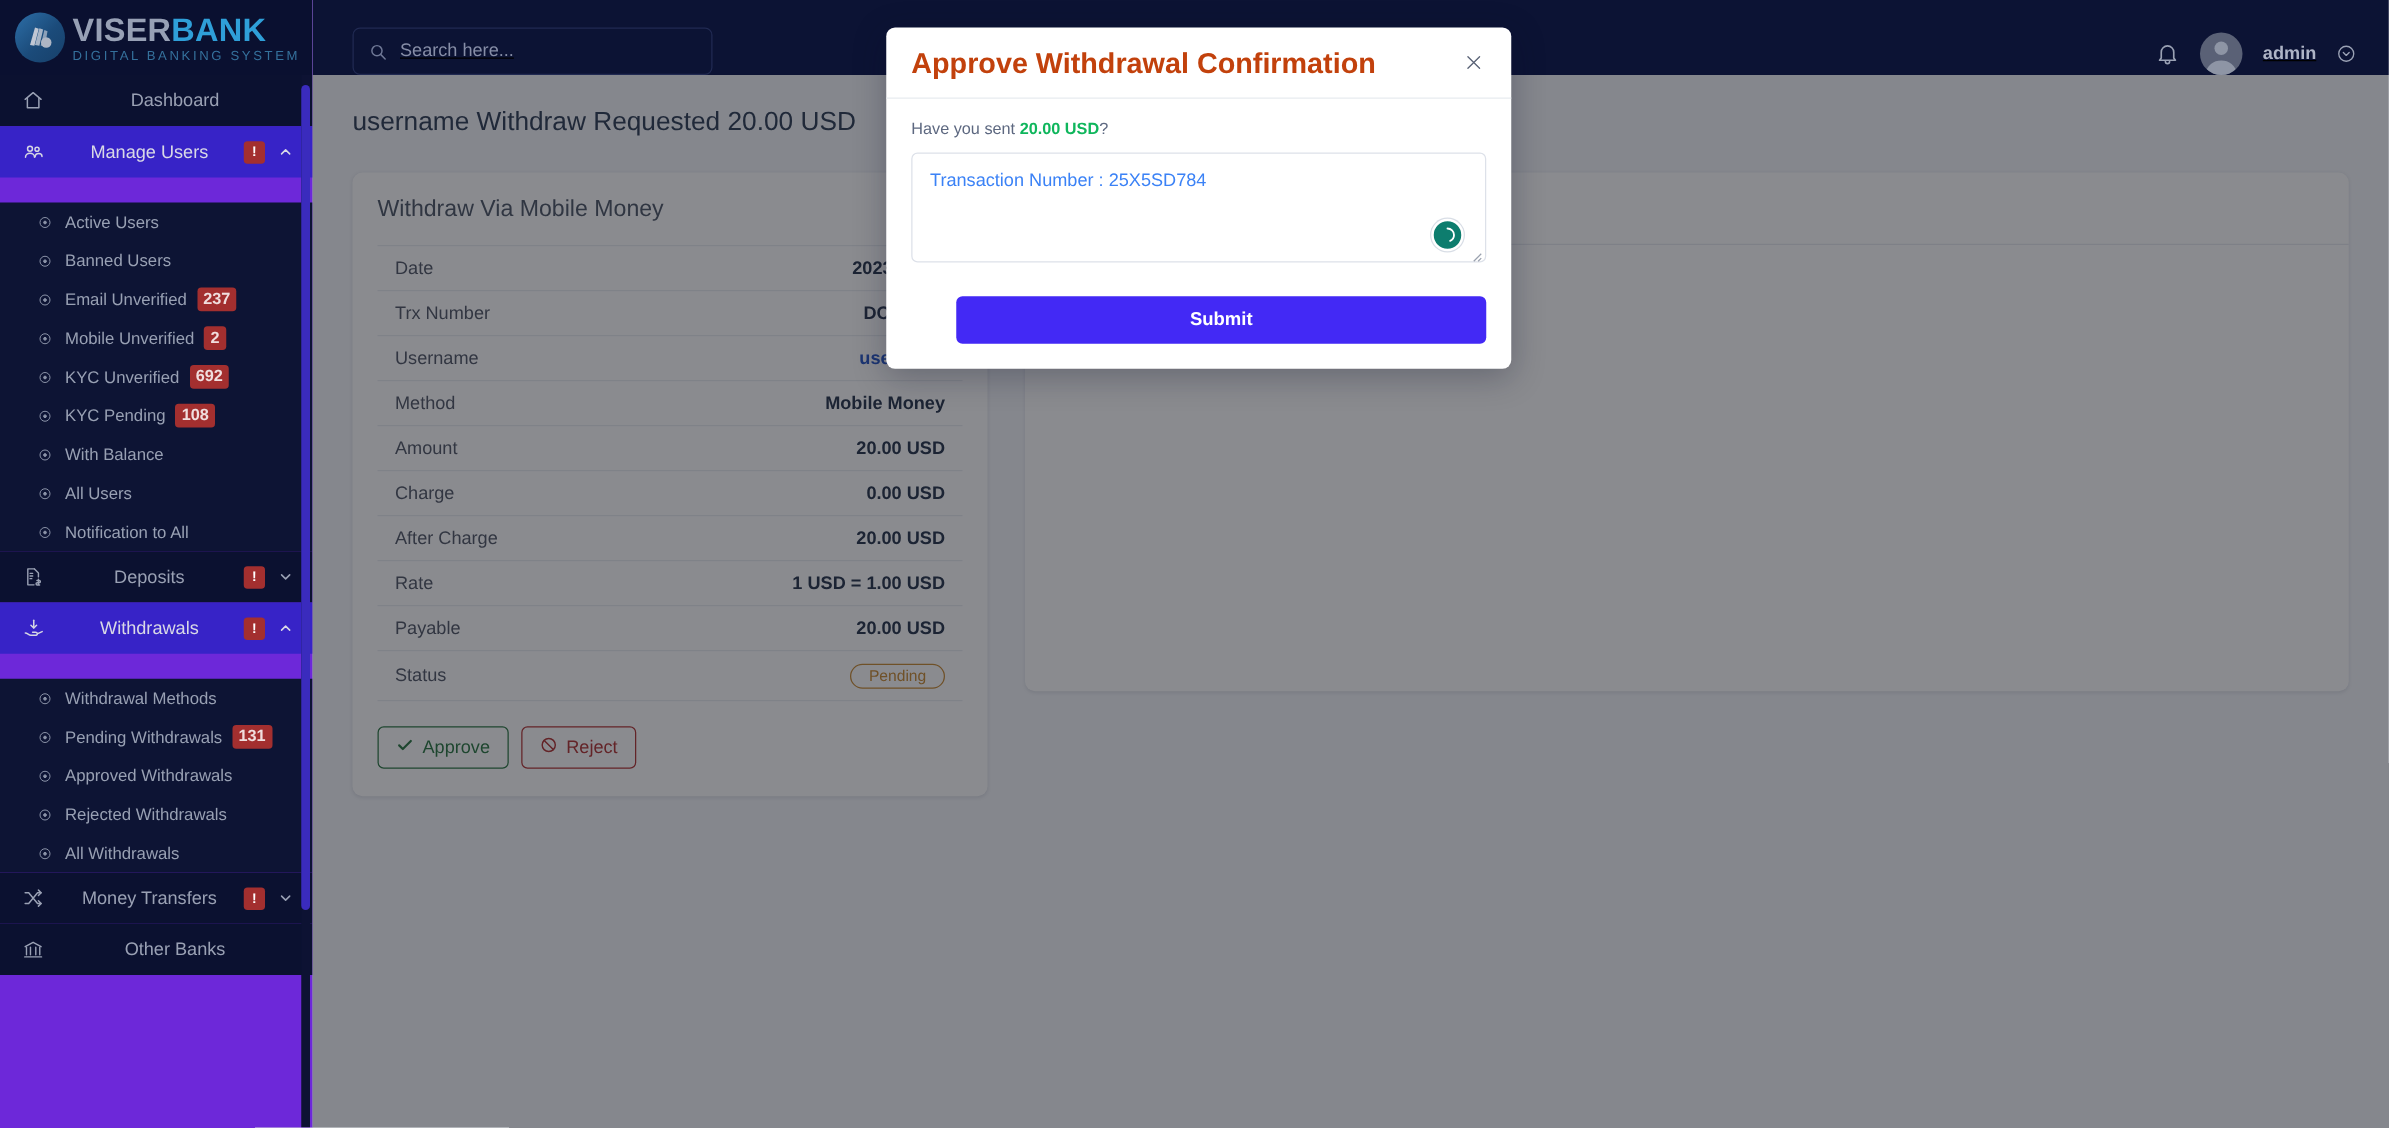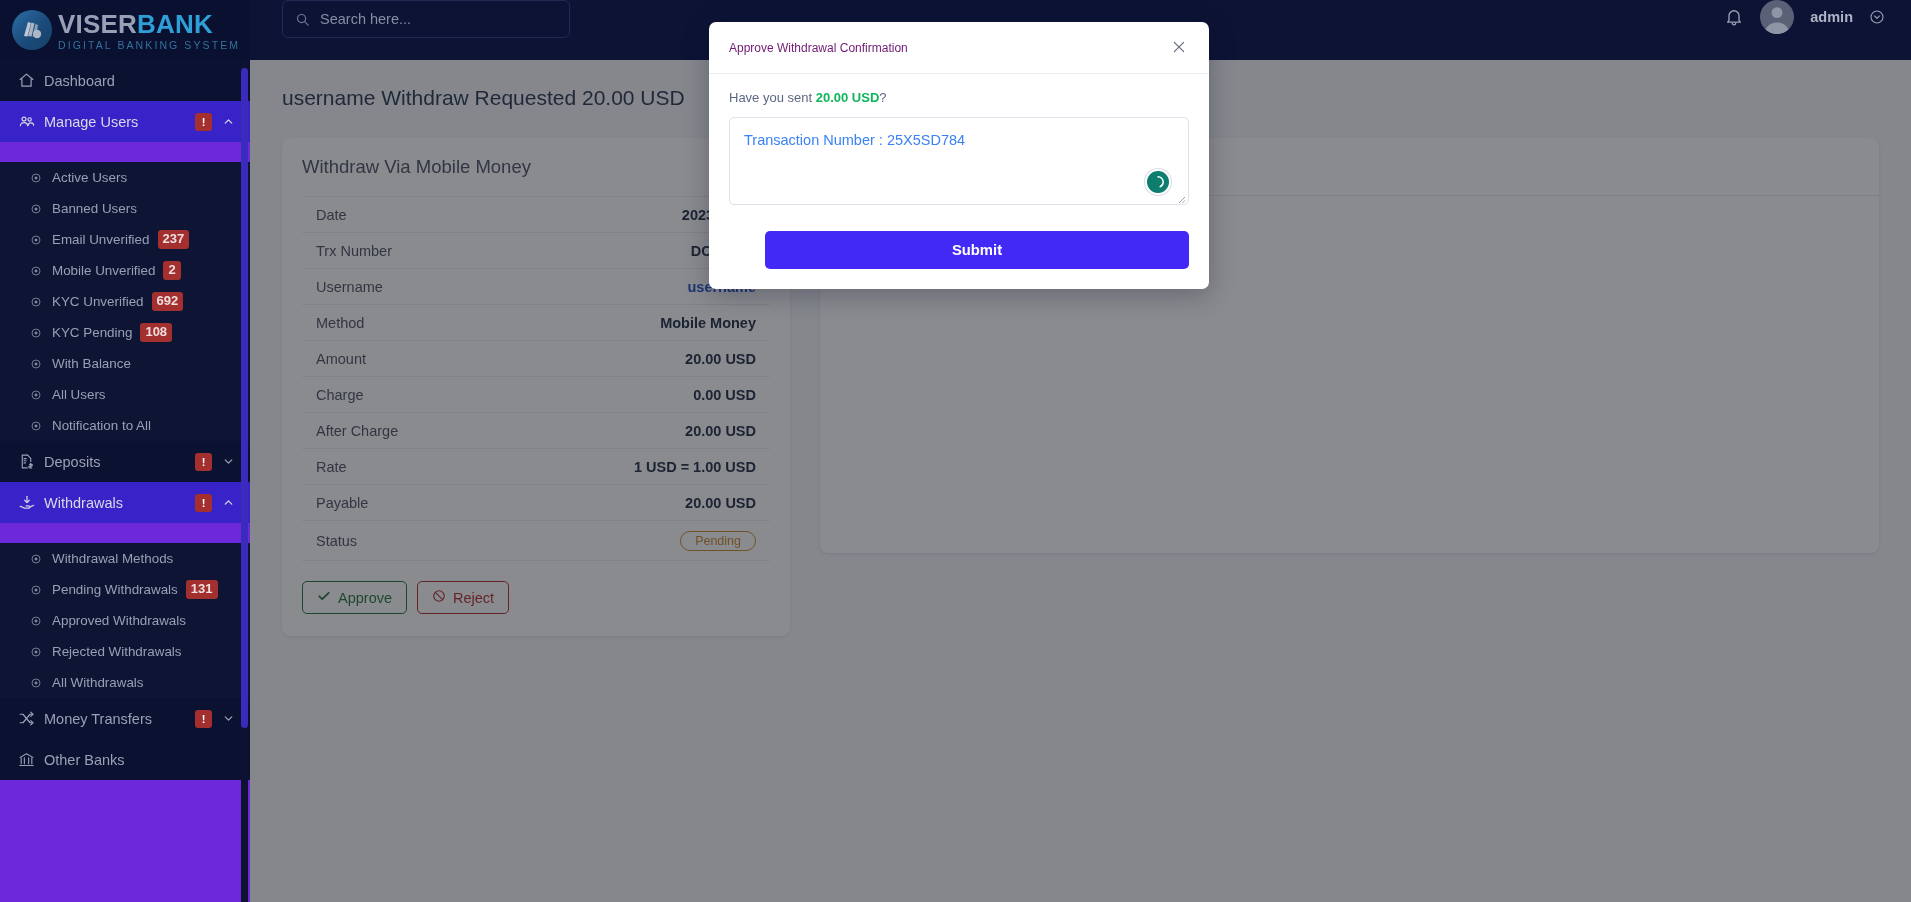--- a/index.html
+++ b/index.html
@@ -44,20 +44,21 @@
   .menu { padding-bottom: 20px; }
   .menu-item {
     display: flex; align-items: center;
     height: 41px;
     padding: 0 14px 0 18px;
     color: #9aa1b4;
     font-size: 14.5px;
     cursor: pointer;
     background: #0b1130;
     position: relative;
+    text-align: center;
   }
   .menu-item.active { background: #3723c7; color: #d9d9e6; }
   .menu-item .mi-icon {
     width: 26px; flex: 0 0 26px; display: flex; align-items: center;
     color: #9aa1b4;
   }
   .menu-item.active .mi-icon { color: #d5d5e4; }
   .menu-item .mi-label { flex: 1 1 auto; white-space: nowrap; }
   .menu-item .mi-caret { width: 16px; display: flex; justify-content: center; align-items: center; }
 
@@ -99,22 +100,23 @@
     position: absolute; right: 2px; top: 68px;
     width: 7px; height: 660px;
     background: #3a2bbd; border-radius: 4px;
   }
 
   
   #topnav {
     position: absolute; top: 0; left: 250px;
     width: 1661px; height: 60px;
     background: #0c1334;
-    display: flex; align-items: flex-start;
+    display: flex; align-items: flex-end;
     z-index: 30;
+    text-decoration: underline;
   }
   #searchbox {
     margin-left: 32px;
     width: 288px; height: 38px;
     border: 1px solid #212a52; border-radius: 6px;
     display: flex; align-items: center; padding: 0 12px;
     background: transparent;
   }
   #searchbox .s-icon { color: #6f7896; display: flex; margin-right: 10px; }
   #searchbox input {
@@ -200,21 +202,21 @@
     width: 500px;
     background: #fff; border-radius: 7px;
     box-shadow: 0 6px 26px rgba(10,15,40,.28);
     z-index: 60;
   }
   #modal-head {
     display: flex; align-items: center;
     padding: 15px 20px 14px 20px;
     border-bottom: 1px solid #e8ebf0;
   }
-  #modal-title { font-size: 12px; color: #701a75; font-weight: 400; flex: 1 1 auto; }
+  #modal-title { font-size: 23px; color: #c2410c; font-weight: 700; flex: 1 1 auto; }
   #modal-close {
     color: #5a6376; cursor: pointer; display: flex;
     font-size: 20px; line-height: 1; padding: 2px 2px 4px 8px;
   }
   #modal-body { padding: 16px 20px 18px 20px; }
   #modal-question {
     font-size: 13px; color: #5d6880; margin-bottom: 12px;
   }
   #modal-question .amt { color: #0fb65c; font-weight: 700; }
   #ta-wrap { position: relative; }

